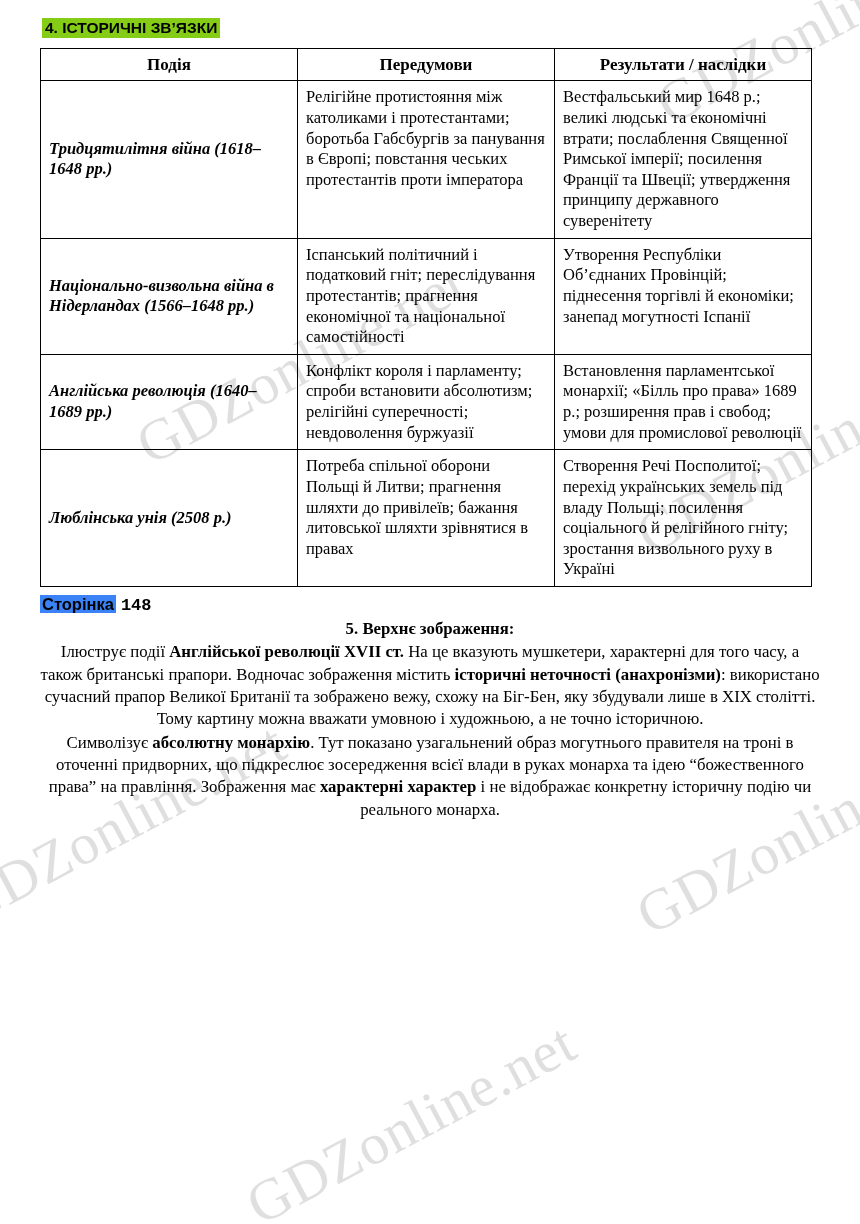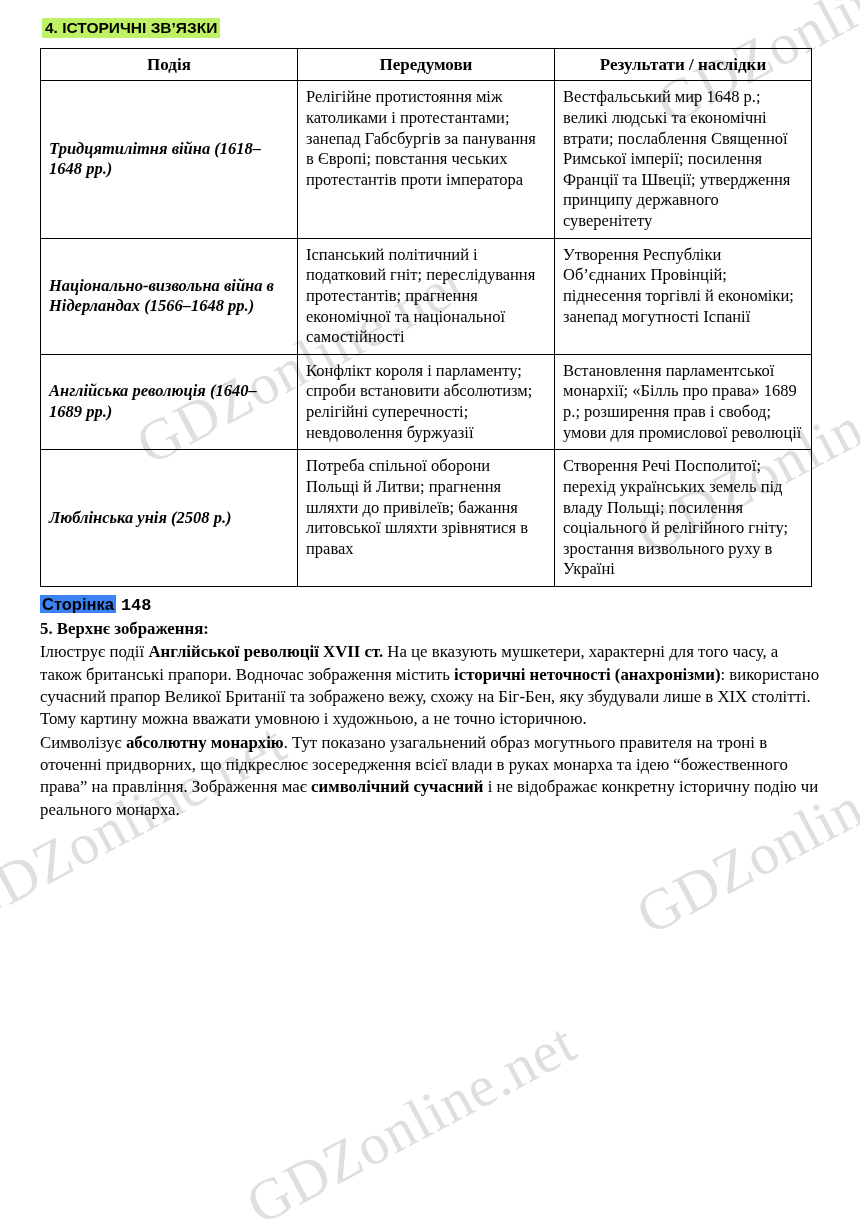--- a/index.html
+++ b/index.html
@@ -50,21 +50,21 @@
 
   
   .content {
     position: relative;
     z-index: 10;
     padding: 18px 40px 0 40px;
   }
 
   .heading-hl {
     display: inline-block;
-    background: #bef264;
+    background: #84cc16;
     font-family: "Liberation Sans", sans-serif;
     font-weight: bold;
     font-size: 15.5px;
     padding: 1px 3px;
     margin-left: 2px;
   }
 
   table.main-table {
     width: 772px;
     border-collapse: collapse;
@@ -108,21 +108,21 @@
     font-family: Liberation Mono, monospace;
     font-weight: bold;
     margin-left: 5px;
     font-size: 17px;
   }
 
   .para {
     font-size: 16.8px;
     line-height: 1.33;
     margin: 1px 0 0 0;
-    text-align: left;
+    text-align: center;
   }
   .para.sub-head {
     font-weight: bold;
     margin-top: 3px;
   }
   .para b { font-weight: bold; }
 </style>
 </head>
 <body>
 
@@ -147,21 +147,21 @@
       <thead>
         <tr>
           <th>Подія</th>
           <th>Передумови</th>
           <th>Результати / наслідки</th>
         </tr>
       </thead>
       <tbody>
         <tr>
           <td class="col-event">Тридцятилітня війна (1618–1648 рр.)</td>
-          <td class="col-pre">Релігійне протистояння між католиками і протестантами; занепад Габсбургів за панування в Європі; повстання чеських протестантів проти імператора</td>
+          <td class="col-pre">Релігійне протистояння між католиками і протестантами; боротьба Габсбургів за панування в Європі; повстання чеських протестантів проти імператора</td>
           <td class="col-res">Вестфальський мир 1648 р.; великі людські та економічні втрати; послаблення Священної Римської імперії; посилення Франції та Швеції; утвердження принципу державного суверенітету</td>
         </tr>
         <tr>
           <td class="col-event">Національно-визвольна війна в Нідерландах (1566–1648 рр.)</td>
           <td class="col-pre">Іспанський політичний і податковий гніт; переслідування протестантів; прагнення економічної та національної самостійності</td>
           <td class="col-res">Утворення Республіки Об’єднаних Провінцій; піднесення торгівлі й економіки; занепад могутності Іспанії</td>
         </tr>
         <tr>
           <td class="col-event">Англійська революція (1640–1689 рр.)</td>
           <td class="col-pre">Конфлікт короля і парламенту; спроби встановити абсолютизм; релігійні суперечності; невдоволення буржуазії</td>
@@ -177,18 +177,18 @@
 
     <div class="page-line">
       <span class="hl">Сторінка</span><span class="num">148</span>
     </div>
 
     <div class="para sub-head">5. Верхнє зображення:</div>
 
     <div class="para"><span>Ілюструє події </span><b>Англійської революції XVII ст.</b><span> На це вказують мушкетери, характерні для того часу, а також британські прапори. Водночас зображення містить </span><b>історичні неточності (анахронізми)</b><span>: використано сучасний прапор Великої Британії та зображено вежу, схожу на Біг-Бен, яку збудували лише в XIX столітті. Тому картину можна вважати умовною і художньою, а не точно історичною.</span></div>
 
 
-    <div class="para"><span>Символізує </span><b>абсолютну монархію</b><span>. Тут показано узагальнений образ могутнього правителя на троні в оточенні придворних, що підкреслює зосередження всієї влади в руках монарха та ідею “божественного права” на правління. Зображення має </span><b>символічний сучасний</b><span> і не відображає конкретну історичну подію чи реального монарха.</span></div>
+    <div class="para"><span>Символізує </span><b>абсолютну монархію</b><span>. Тут показано узагальнений образ могутнього правителя на троні в оточенні придворних, що підкреслює зосередження всієї влади в руках монарха та ідею “божественного права” на правління. Зображення має </span><b>характерні характер</b><span> і не відображає конкретну історичну подію чи реального монарха.</span></div>
 
 
 
   </div>
 </div>
 
 </body></html>

